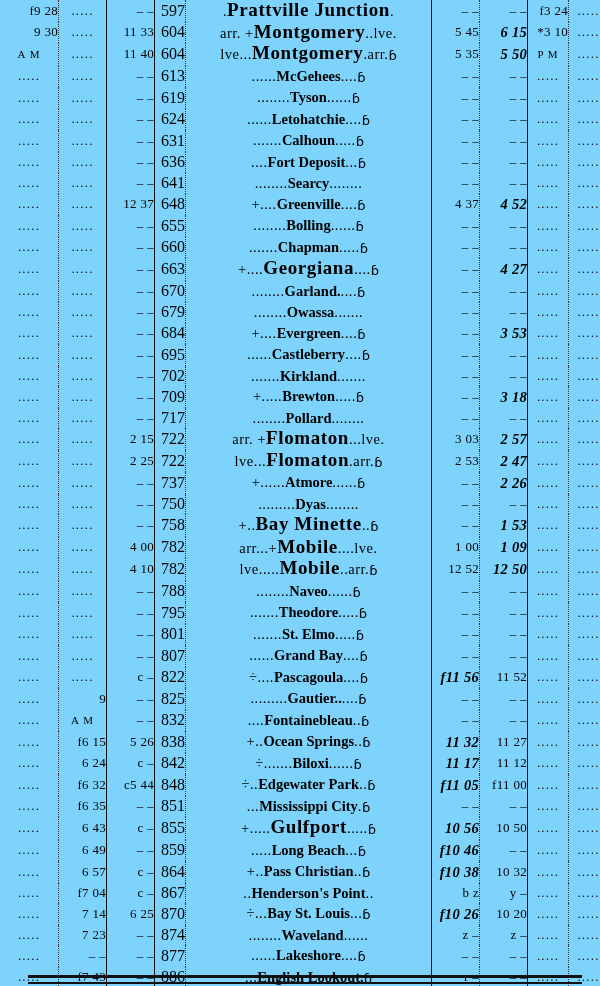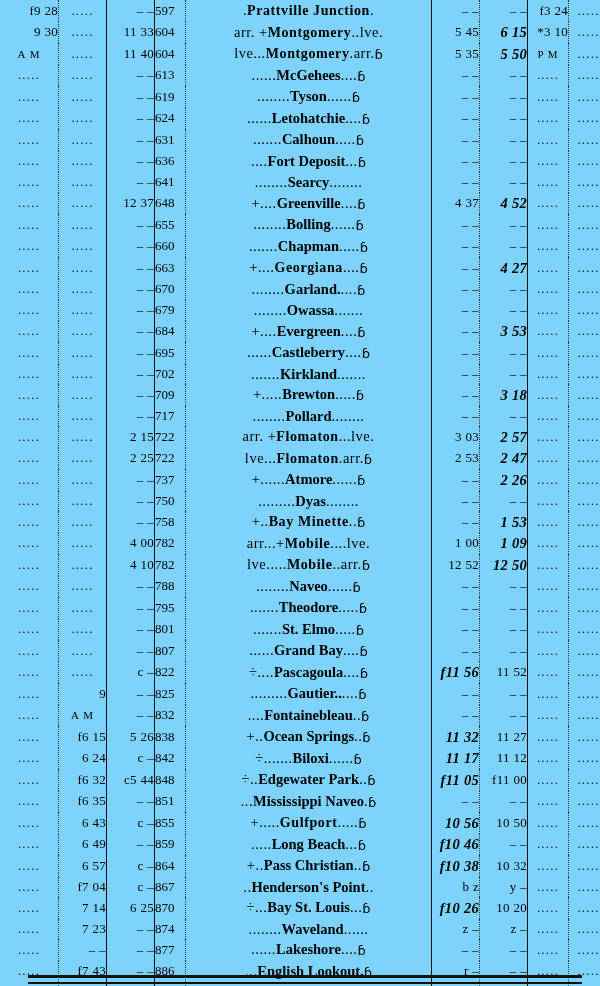--- a/index.html
+++ b/index.html
@@ -41,34 +41,34 @@
   .rule-ld{border-left:1px dotted #333;}
 
   .num{
     text-align:right;
     padding-right:4px;
     font-family:"Liberation Serif",serif;
     letter-spacing:0.3px;
   }
   .num.b{font-weight:bold;font-size:14.5px;font-style:italic;}
   .mile{
-    text-align:left;padding-right:3px;font-size:13px;letter-spacing:0px;
+    text-align:right;padding-right:3px;font-size:16px;letter-spacing:0px;
   }
   .dots{
     color:#111;text-align:center;font-size:13px;letter-spacing:1.2px;
     overflow:hidden;
   }
   .sta{
     position:relative;
     font-size:14.5px;
     padding:0 2px;
     text-align:center;
   }
   .sta .nm{font-variant:normal;font-weight:bold;}
-  .sta.bigb .nm{font-weight:bold;font-size:14px;letter-spacing:0.6px;}
+  .sta.bigb .nm{font-weight:bold;font-size:19px;letter-spacing:0.6px;}
   .sta .lead{letter-spacing:0.5px;}
   .sta .trail{letter-spacing:0.5px;}
   .tel{
     font-family:"DejaVu Sans",sans-serif;
     font-size:13px;
     display:inline-block;
     transform:translateY(1px);
   }
   .ampm{font-size:11px;letter-spacing:1px;text-align:center;padding-right:3px;}
   .botline{
@@ -489,21 +489,21 @@
           <td class="c4 rule-l num b">f11 05</td>
           <td class="c5 rule-ld num">f11 00</td>
           <td class="c6 rule-l dots">.....</td>
           <td class="c7 rule-ld dots">.....</td>
         </tr>
         <tr>
           <td class="c1 dots">.....</td>
           <td class="c2 rule-ld num">f6 35</td>
           <td class="c3 rule-l num">–  –</td>
           <td class="cm rule-l mile">851</td>
-          <td class="cs rule-ld sta"><span class="lead">...</span><span class="nm">Mississippi Naveo</span><span class="trail">.</span><span class="tel">ɓ</span></td>
+          <td class="cs rule-ld sta"><span class="lead">...</span><span class="nm">Mississippi City</span><span class="trail">.</span><span class="tel">ɓ</span></td>
           <td class="c4 rule-l num">–  –</td>
           <td class="c5 rule-ld num">–  –</td>
           <td class="c6 rule-l dots">.....</td>
           <td class="c7 rule-ld dots">.....</td>
         </tr>
         <tr>
           <td class="c1 dots">.....</td>
           <td class="c2 rule-ld num">6 43</td>
           <td class="c3 rule-l num">c –</td>
           <td class="cm rule-l mile">855</td>

